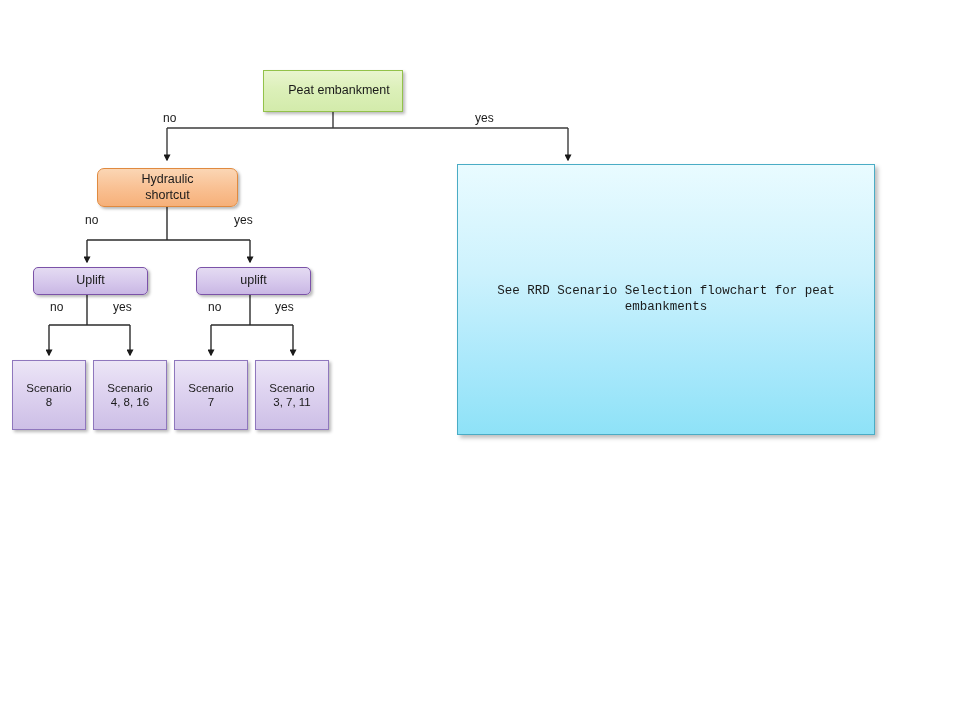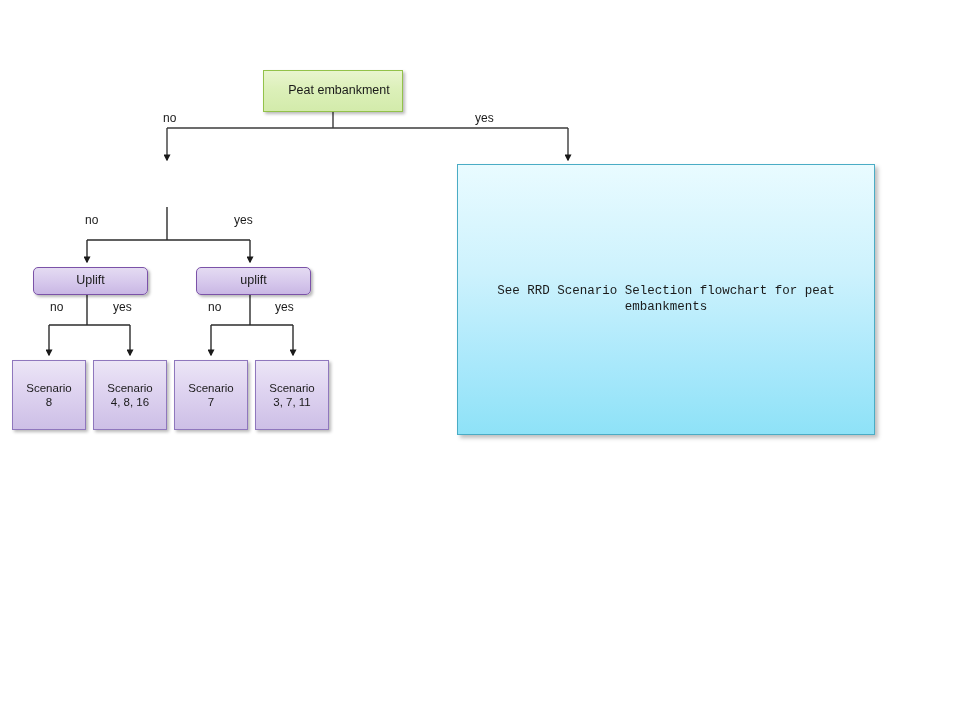--- a/index.html
+++ b/index.html
@@ -138,20 +138,26 @@
       <path d="M 211 325 L 293 325"></path>
       <path d="M 211 325 L 211 355" marker-end="url(#arrow)"></path>
       <path d="M 293 325 L 293 355" marker-end="url(#arrow)"></path>
     </g>
   </svg>
 
   <div class="node node-green">
     <span class="node-text">Peat embankment</span>
   </div>
 
+  <div class="node node-orange">
+    <span>
+      <span class="node-text">Hydraulic</span>
+      <span class="node-text">shortcut</span>
+    </span>
+  </div>
 
   <div class="node node-purple-small node-uplift-left">
     <span class="node-text">Uplift</span>
   </div>
 
   <div class="node node-purple-small node-uplift-right">
     <span class="node-text">uplift</span>
   </div>
 
   <div class="node node-scenario scen-0">

